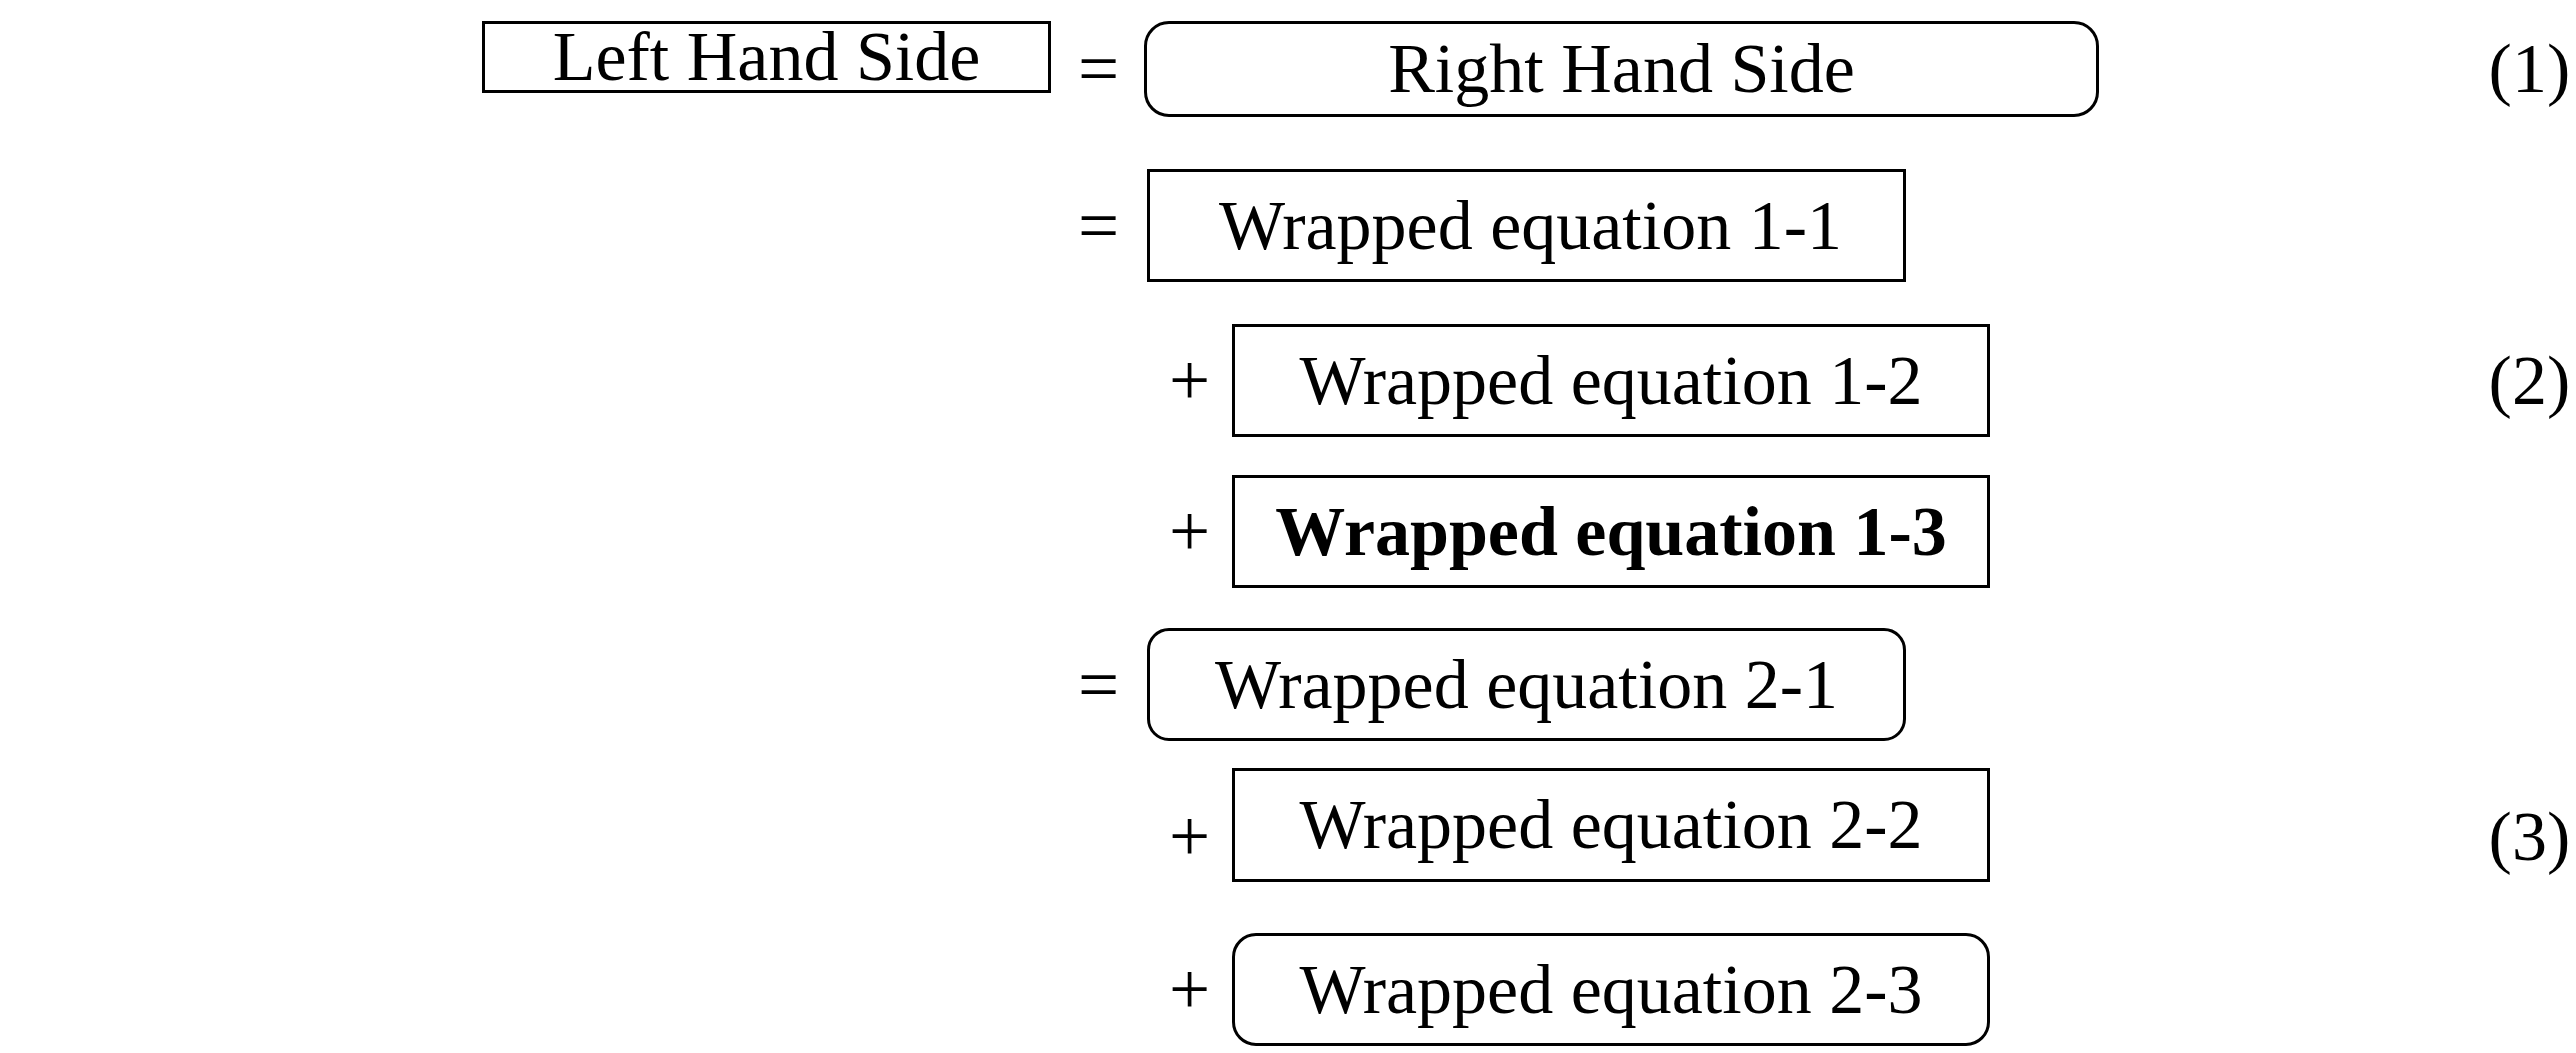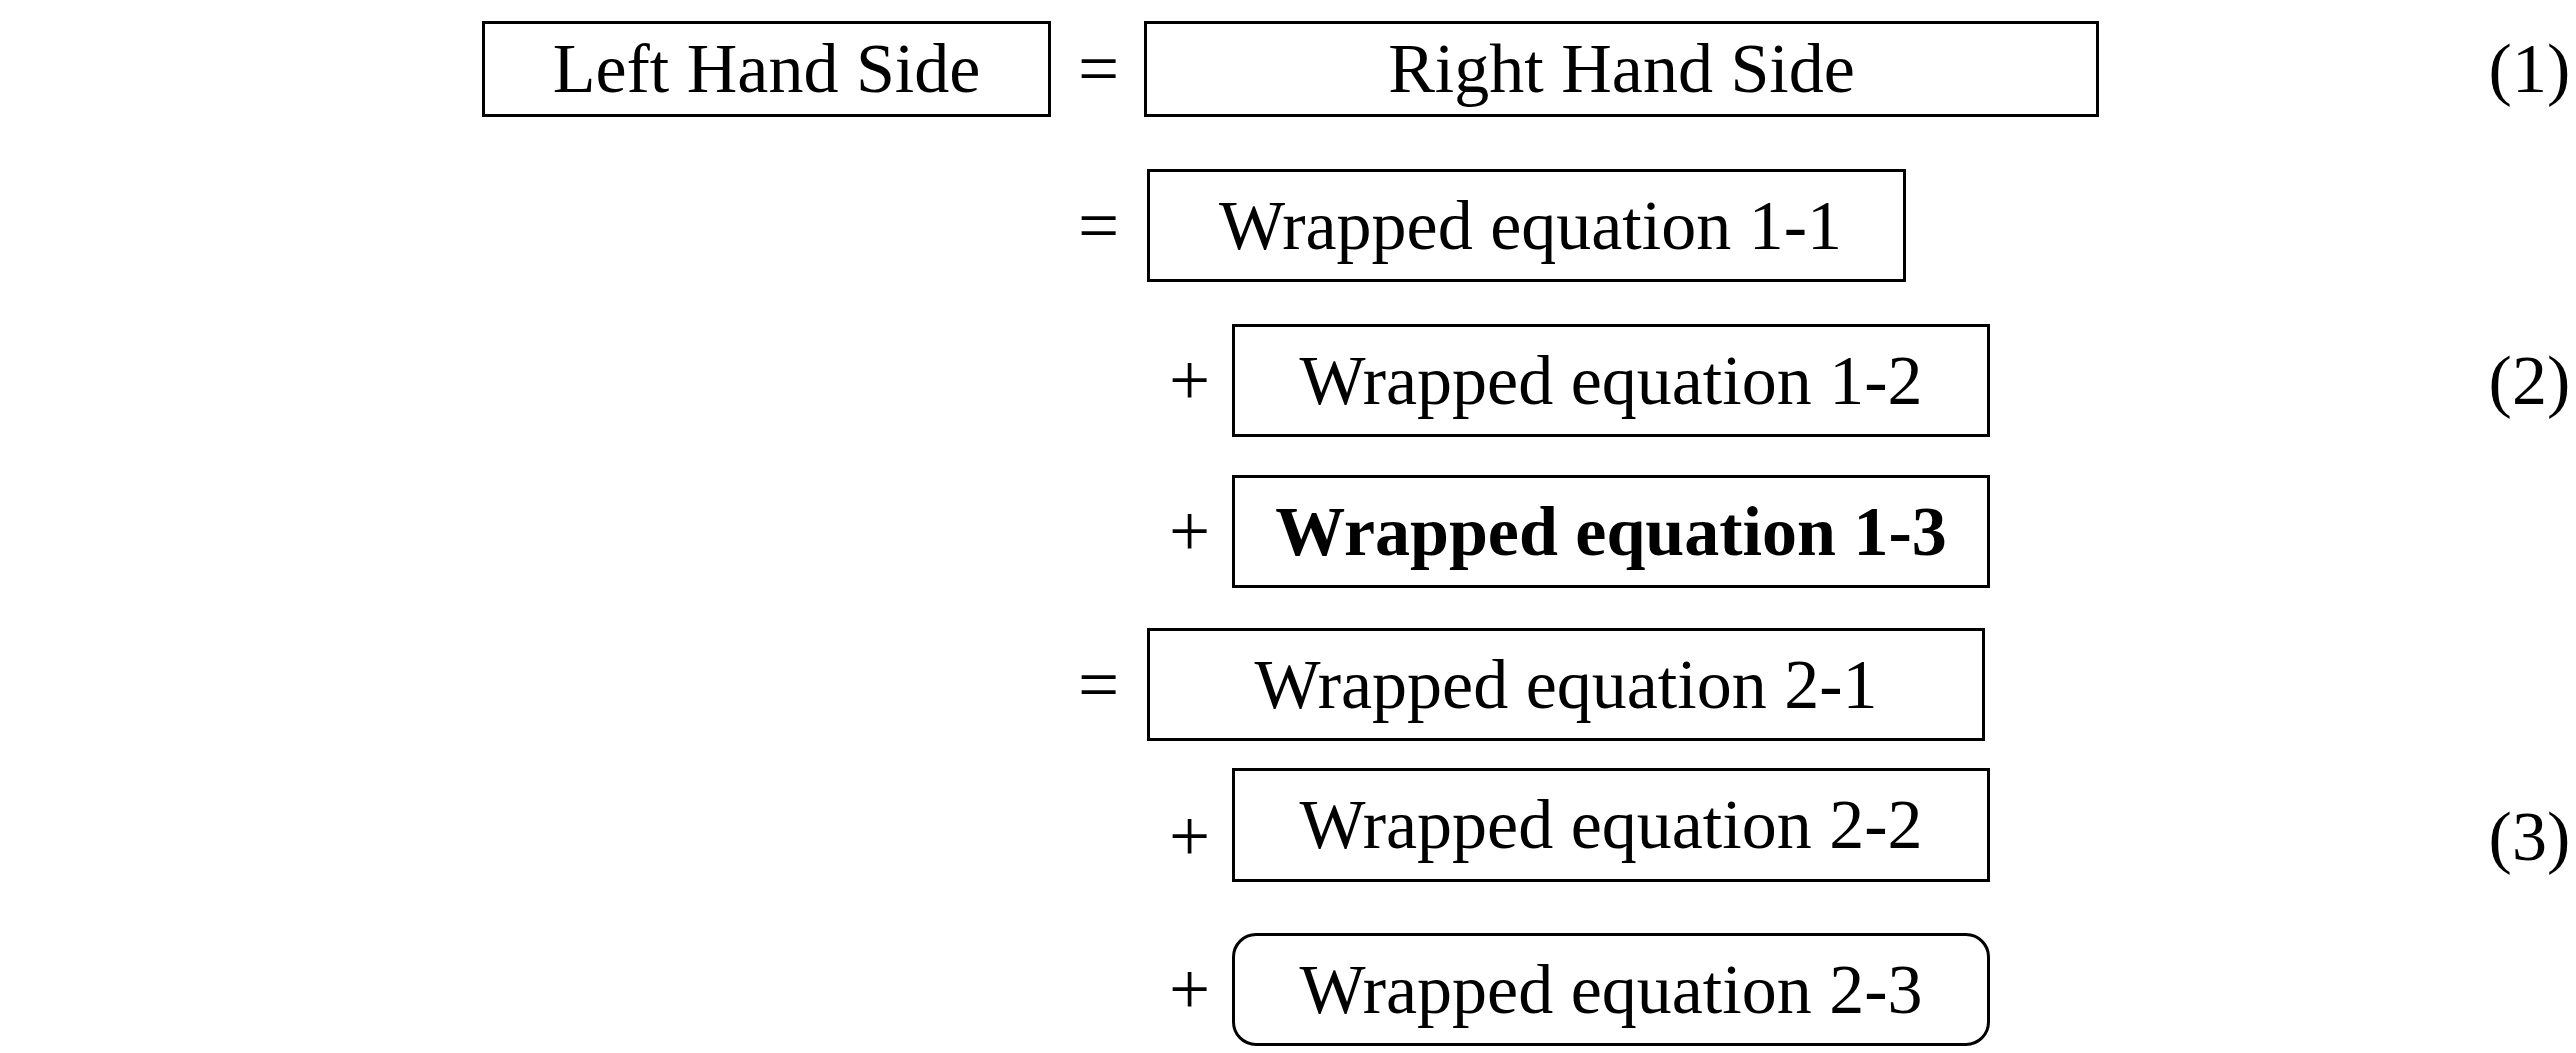--- a/index.html
+++ b/index.html
@@ -31,41 +31,41 @@
   .operator {
     font-size: 73px;
   }
   .eqnum {
     right: 3.9px;
     justify-content: flex-end;
     padding-right: 1.9px;
   }
 
   
-  .box-lhs  { left: 482px;  top: 21px;  width: 569px; height: 96px; }
+  .box-lhs  { left: 482px;  top: 21px;  width: 569px; height: 72px; }
   .op-r1    { left: 1056px; top: 21px;  width: 85px;  height: 96px; }
-  .box-rhs  { left: 1144px; top: 21px;  width: 955px; height: 96px; }
+  .box-rhs  { left: 1144px; top: 21px;  width: 955px; height: 96px; border-radius: 25px; }
   .num-1    { top: 21px;  height: 96px; }
 
   
   .op-r2    { left: 1056px; top: 169px; width: 85px;  height: 113px; }
   .box-r2   { left: 1147px; top: 169px; width: 759px; height: 113px; padding-left: 8px; }
 
   
   .op-r3    { left: 1147px; top: 324px; width: 85px;  height: 113px; }
   .box-r3   { left: 1232px; top: 324px; width: 758px; height: 113px; }
   .num-2    { top: 324px; height: 113px; }
 
   
   .op-r4    { left: 1147px; top: 475px; width: 85px;  height: 113px; }
   .box-r4   { left: 1232px; top: 475px; width: 758px; height: 113px; font-weight: bold; }
 
   
   .op-r5    { left: 1056px; top: 628px; width: 85px;  height: 113px; }
-  .box-r5   { left: 1147px; top: 628px; width: 838px; height: 113px; }
+  .box-r5   { left: 1147px; top: 628px; width: 759px; height: 113px; border-radius: 22px; }
 
   
   .op-r6    { left: 1147px; top: 780px; width: 85px;  height: 114px; }
   .box-r6   { left: 1232px; top: 768px; width: 758px; height: 114px; }
   .num-3    { top: 780px; height: 114px; }
 
   
   .op-r7    { left: 1147px; top: 933px; width: 85px;  height: 113px; }
   .box-r7   { left: 1232px; top: 933px; width: 758px; height: 113px; border-radius: 24px; }
 </style>

